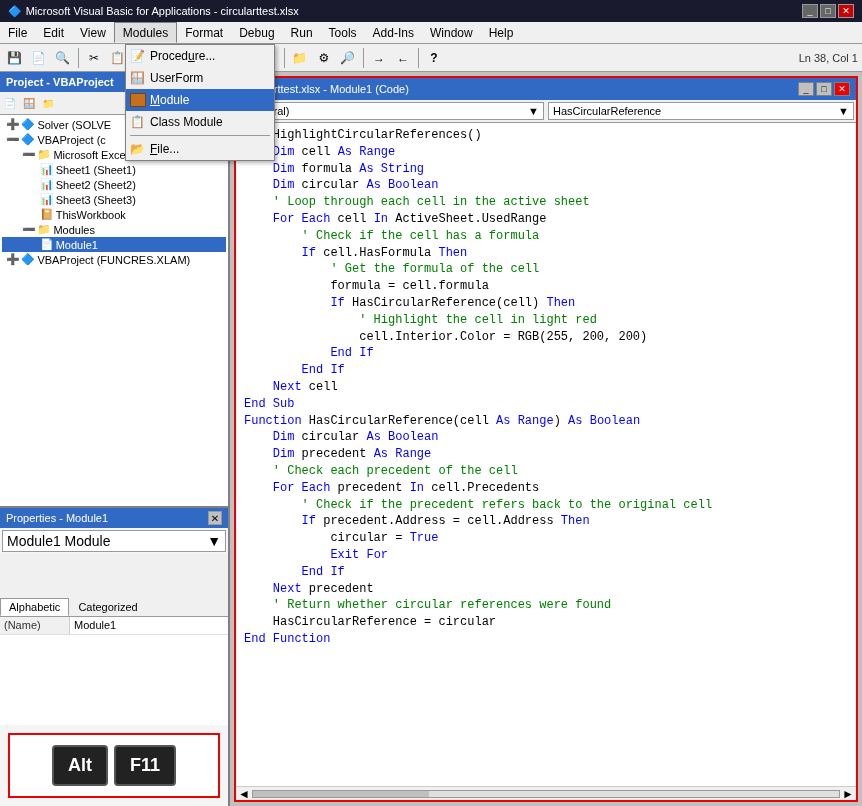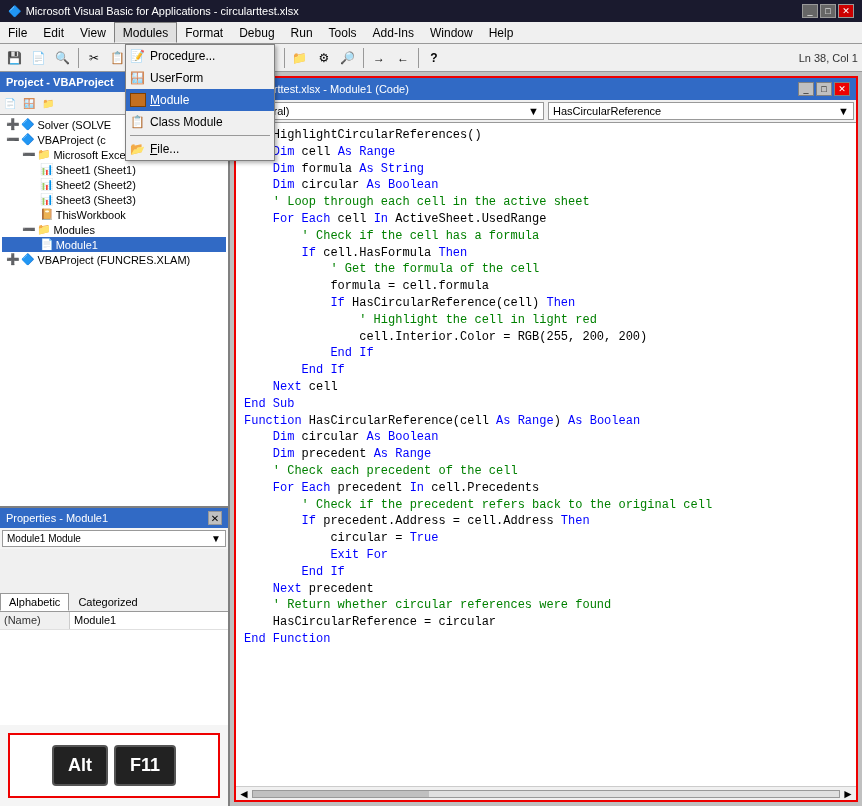--- a/index.html
+++ b/index.html
@@ -183,21 +183,21 @@
       justify-content: center;
       cursor: pointer;
       font-size: 10px;
       color: black;
     }
     .props-dropdown {
       background: white;
       border: 1px solid #999;
       margin: 2px;
       padding: 2px 4px;
-      font-size: 10px;
+      font-size: 14px;
       display: flex;
       align-items: center;
       justify-content: space-between;
     }
     .props-tabs {
       display: flex;
       border-bottom: 1px solid #999;
       background: #f0f0f0;
     }
     .props-tab {

